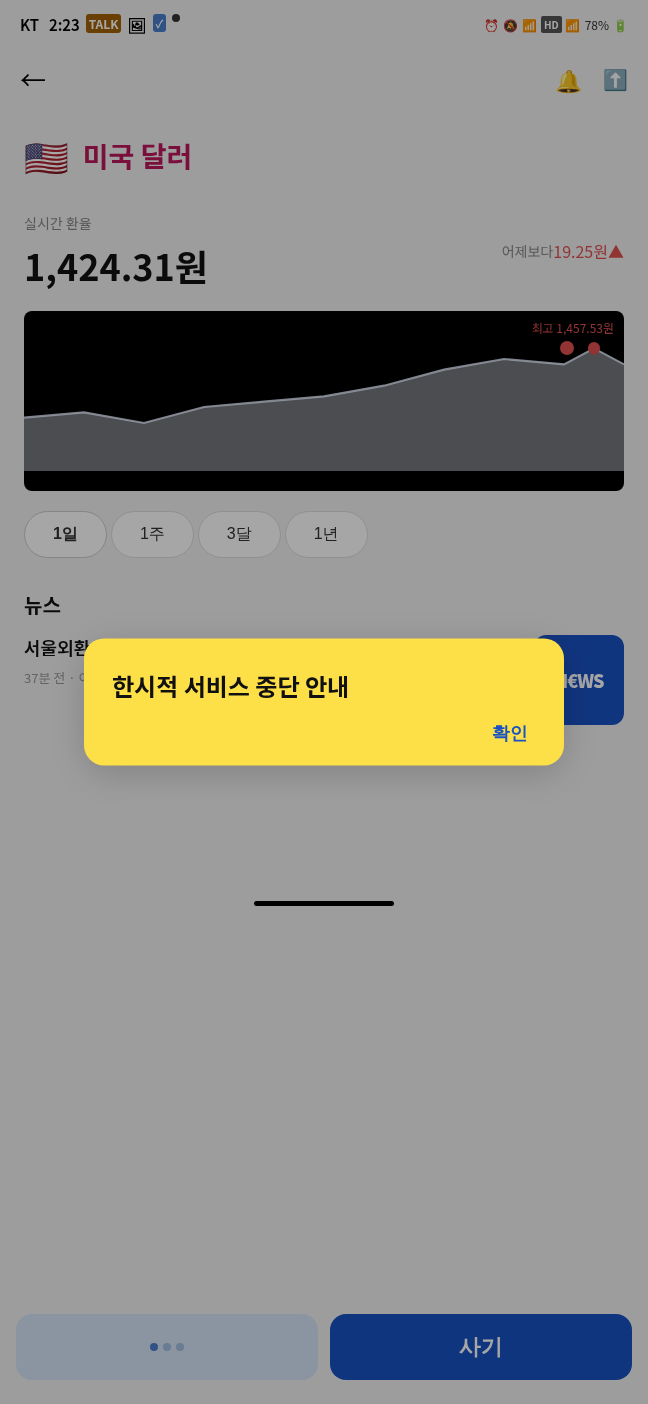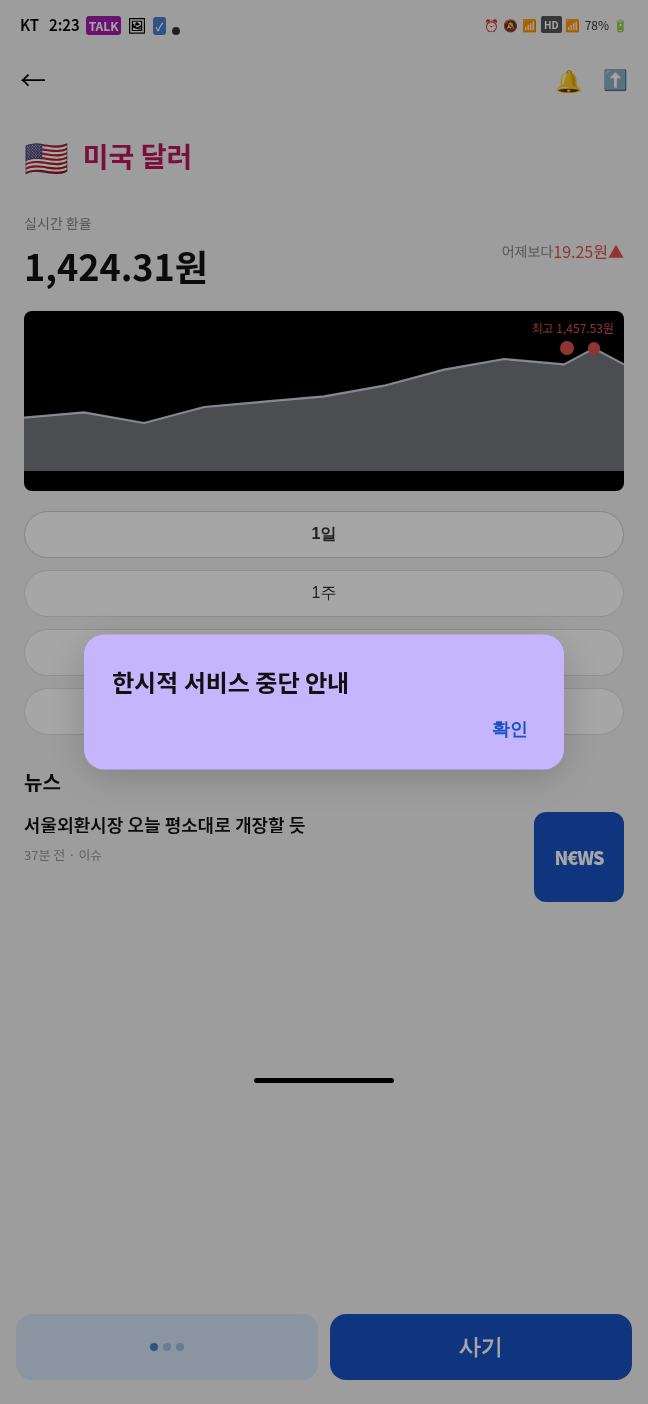--- a/index.html
+++ b/index.html
@@ -17,21 +17,21 @@
     .status-bar {
       display: flex;
       justify-content: space-between;
       align-items: center;
       padding: 10px 20px;
       background: #f2f2f2;
       height: 48px;
     }
     .status-left {
       display: flex;
-      align-items: flex-end;
+      align-items: flex-start;
       gap: 6px;
       font-size: 15px;
       font-weight: 600;
       color: #000;
     }
     .status-icons {
       display: flex;
       align-items: center;
       gap: 4px;
       font-size: 12px;
@@ -141,23 +141,22 @@
 
     
     .chart-svg {
       width: 100%;
       height: 160px;
     }
 
     
     .period-tabs {
       display: flex;
-      gap: 12px;
+      gap: 4px;
       margin-bottom: 32px;
-      flex-direction: column;
     }
     .period-tab {
       padding: 12px 28px;
       border-radius: 24px;
       border: 1.5px solid #ddd;
       background: #fff;
       font-size: 16px;
       color: #333;
       cursor: pointer;
     }
@@ -267,23 +266,23 @@
       background: rgba(0,0,0,0.35);
       z-index: 100;
     }
 
     
     .modal-dialog {
       position: absolute;
       top: 50%;
       left: 50%;
       transform: translate(-50%, -50%);
-      background: #c4b5fd;
+      background: #fde047;
       border-radius: 20px;
-      padding: 32px 28px 24px;
+      padding: 32px 28px 16px;
       width: 480px;
       z-index: 200;
       box-shadow: 0 8px 40px rgba(0,0,0,0.18);
     }
     .modal-title {
       font-size: 24px;
       font-weight: 700;
       color: #111;
       margin-bottom: 16px;
       line-height: 1.3;
@@ -316,21 +315,21 @@
       margin: 12px auto 0;
     }
   </style>
 </head>
 <body>
 
 <div class="status-bar">
   <div class="status-left">
     <span>KT</span>
     <span style="margin-left:4px;">2:23</span>
-    <span style="font-size:12px;background:#a21caf;color:#fff;border-radius:3px;padding:1px 3px;font-weight:700;">TALK</span>
+    <span style="font-size:12px;background:#a16207;color:#fff;border-radius:3px;padding:1px 3px;font-weight:700;">TALK</span>
     <span>🖼</span>
     <span style="background:#4a7fcb;color:#fff;border-radius:3px;padding:1px 3px;font-size:11px;">✓</span>
     <span style="width:8px;height:8px;background:#333;border-radius:50%;display:inline-block;"></span>
   </div>
   <div class="status-icons">
     <span>⏰</span>
     <span>🔕</span>
     <span>📶</span>
     <span style="background:#555;color:#fff;font-size:10px;padding:1px 3px;border-radius:2px;font-weight:700;">HD</span>
     <span>📶</span>

